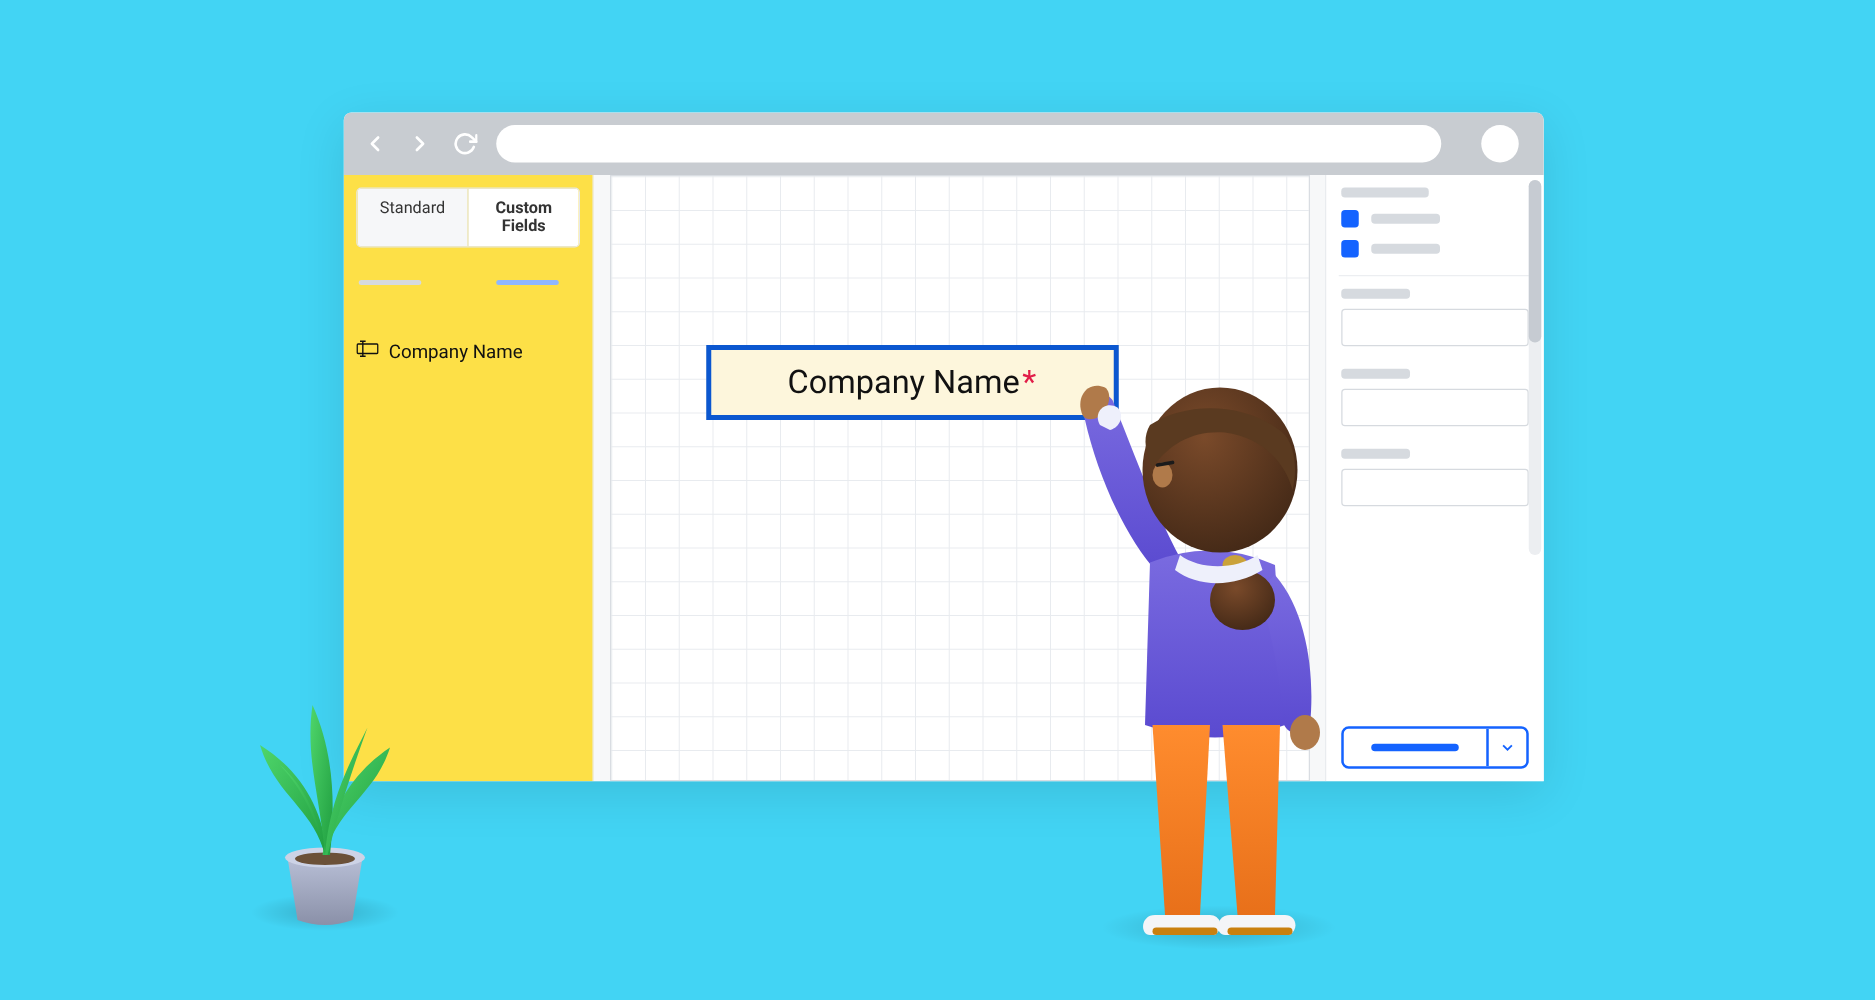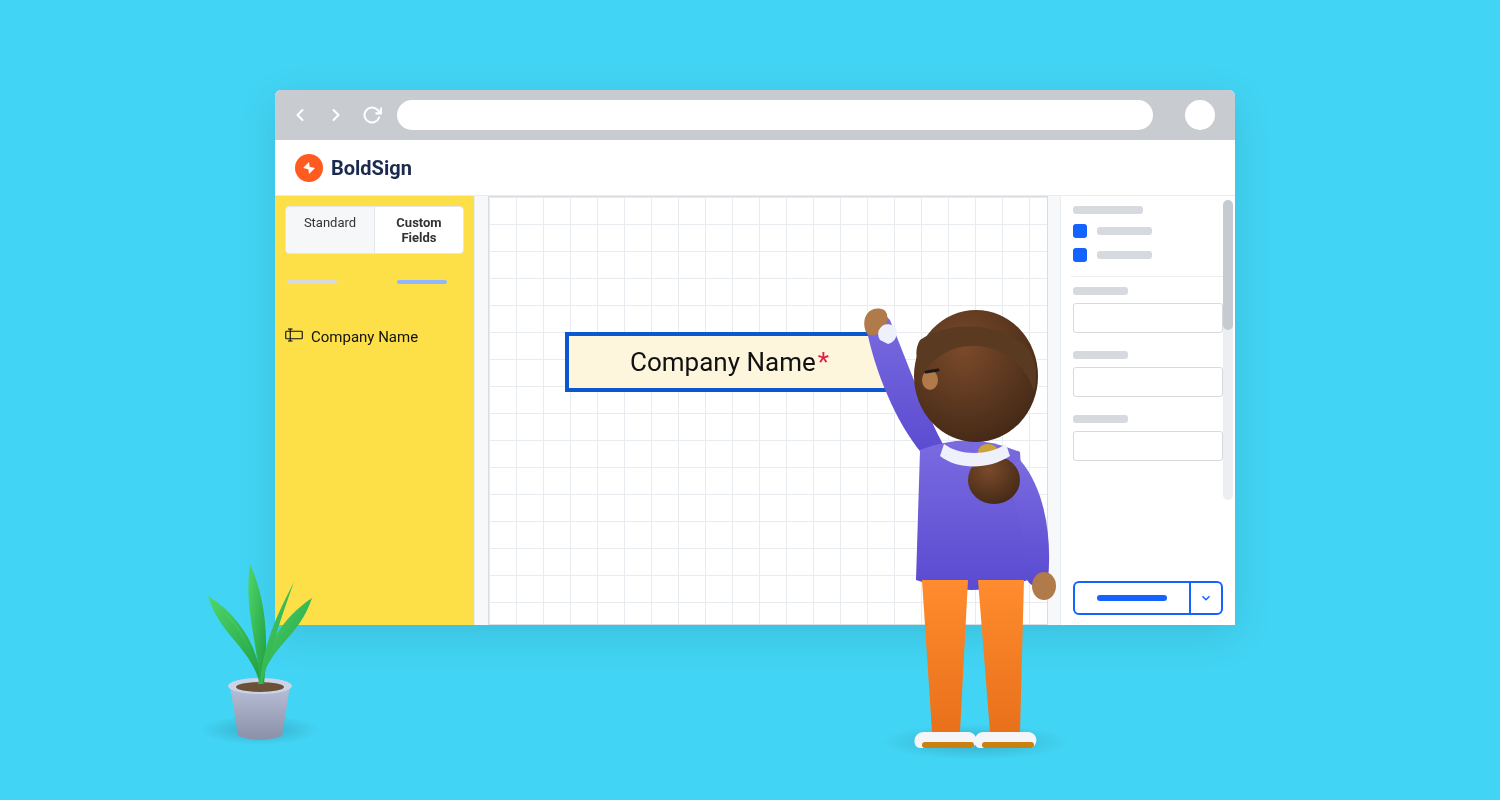--- a/index.html
+++ b/index.html
@@ -158,30 +158,20 @@
     <div class="nav-btn">
       <svg viewBox="0 0 24 24">
           <polyline points="23 4 23 10 17 10"></polyline>
           <path d="M20.49 15a9 9 0 1 1-2.12-9.36L23 10"></path>
         </svg>
     </div>
     <div class="url-bar"></div>
     <div class="avatar-circle"></div>
   </div>
 
-  <div class="app-header">
-    <div class="logo">
-      <span class="logo-mark">
-        <svg viewBox="0 0 24 24">
-            <path d="M3 12 L12 3 L13 10 L21 12 L12 21 L11 14 Z"></path>
-          </svg>
-      </span>
-      <span class="logo-text">BoldSign</span>
-    </div>
-  </div>
 
   <div class="app-body">
 
     <div class="left-panel">
       <div class="tab-group">
         <div class="tab-btn">Standard</div>
         <div class="tab-divider"></div>
         <div class="tab-btn active">Custom Fields</div>
       </div>
       <div class="underline-row">

